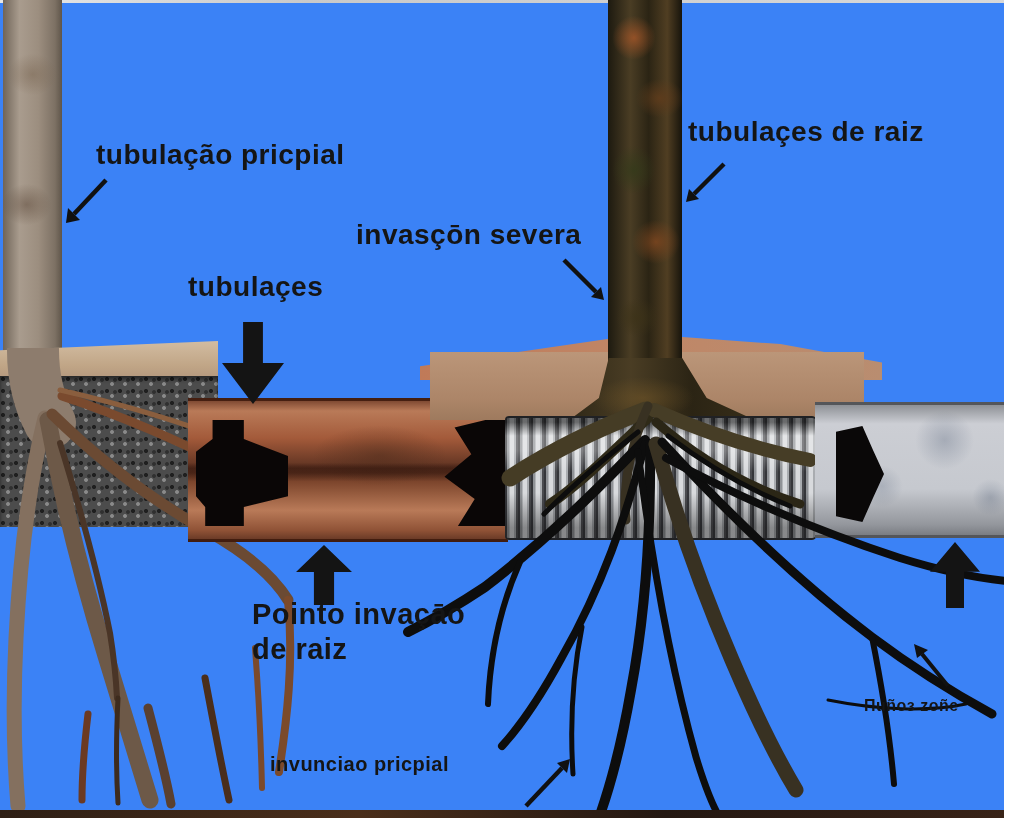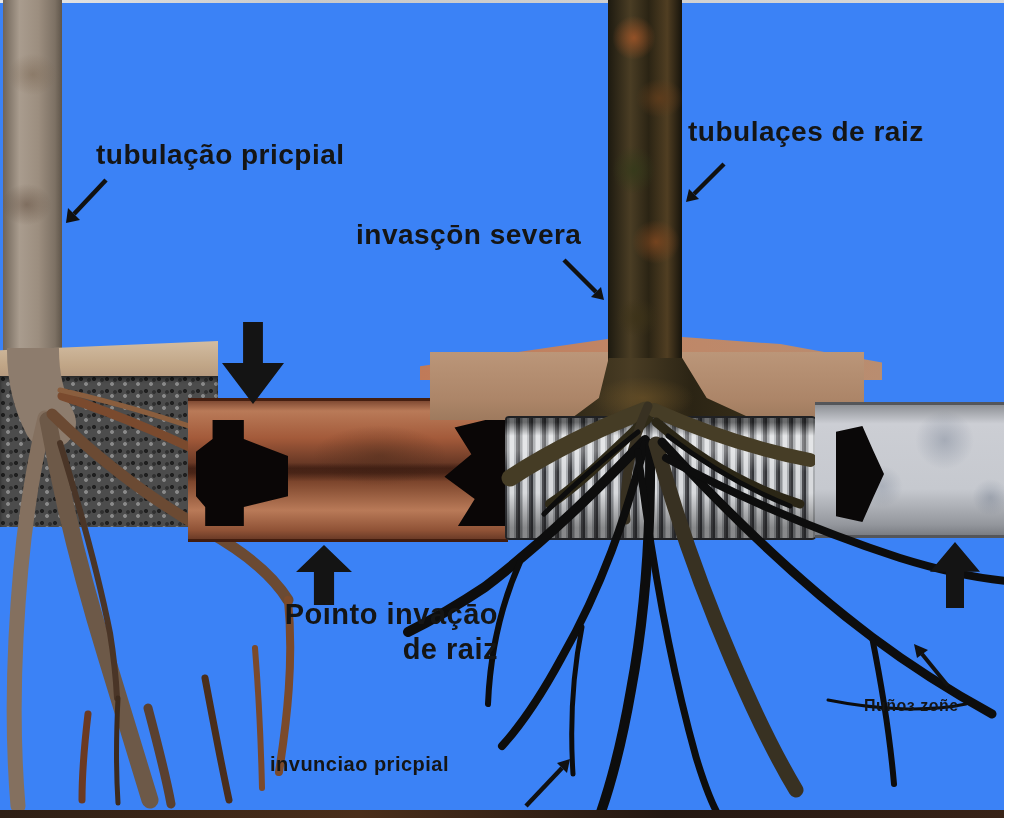--- a/index.html
+++ b/index.html
@@ -168,23 +168,24 @@
   <svg class="abs" style="left:518px;top:748px" width="66" height="66" viewBox="0 0 66 66">
     <path d="M8,58 L44,20" stroke="#111" stroke-width="4.5" fill="none"></path>
     <polygon points="52,11 49,25 39,15" fill="#111"></polygon>
   </svg>
   <svg class="abs" style="left:902px;top:630px" width="56" height="62" viewBox="0 0 56 62">
     <path d="M46,56 L20,24" stroke="#111" stroke-width="4" fill="none"></path>
     <polygon points="12,14 26,20 15,28" fill="#111"></polygon>
   </svg>
 
   <div class="label" style="left:96px;top:139px">tubulação pricpial</div>
+  <div class="label" style="left:188px;top:271px">tubulaçes</div>
   <div class="label" style="left:356px;top:219px">invasçōn severa</div>
   <div class="label" style="left:688px;top:116px">tubulaçes de raiz</div>
-  <div class="label" style="left:252px;top:597px;width:246px;text-align:right;white-space:normal;font-size:29px;line-height:1.2">
+  <div class="label" style="left:252px;top:597px;width:246px;text-align:left;white-space:normal;font-size:29px;line-height:1.2">
     <span>Pointo invaçāo</span><br>
     <span>de raiz</span>
   </div>
   <div class="label" style="left:270px;top:753px;font-size:20px">invunciao pricpial</div>
   <div class="label" style="left:864px;top:697px;font-size:16px">Пuñoз zoñe</div>
 
   <div class="abs bottom-strip"></div>
 </div>
 
 </body></html>

